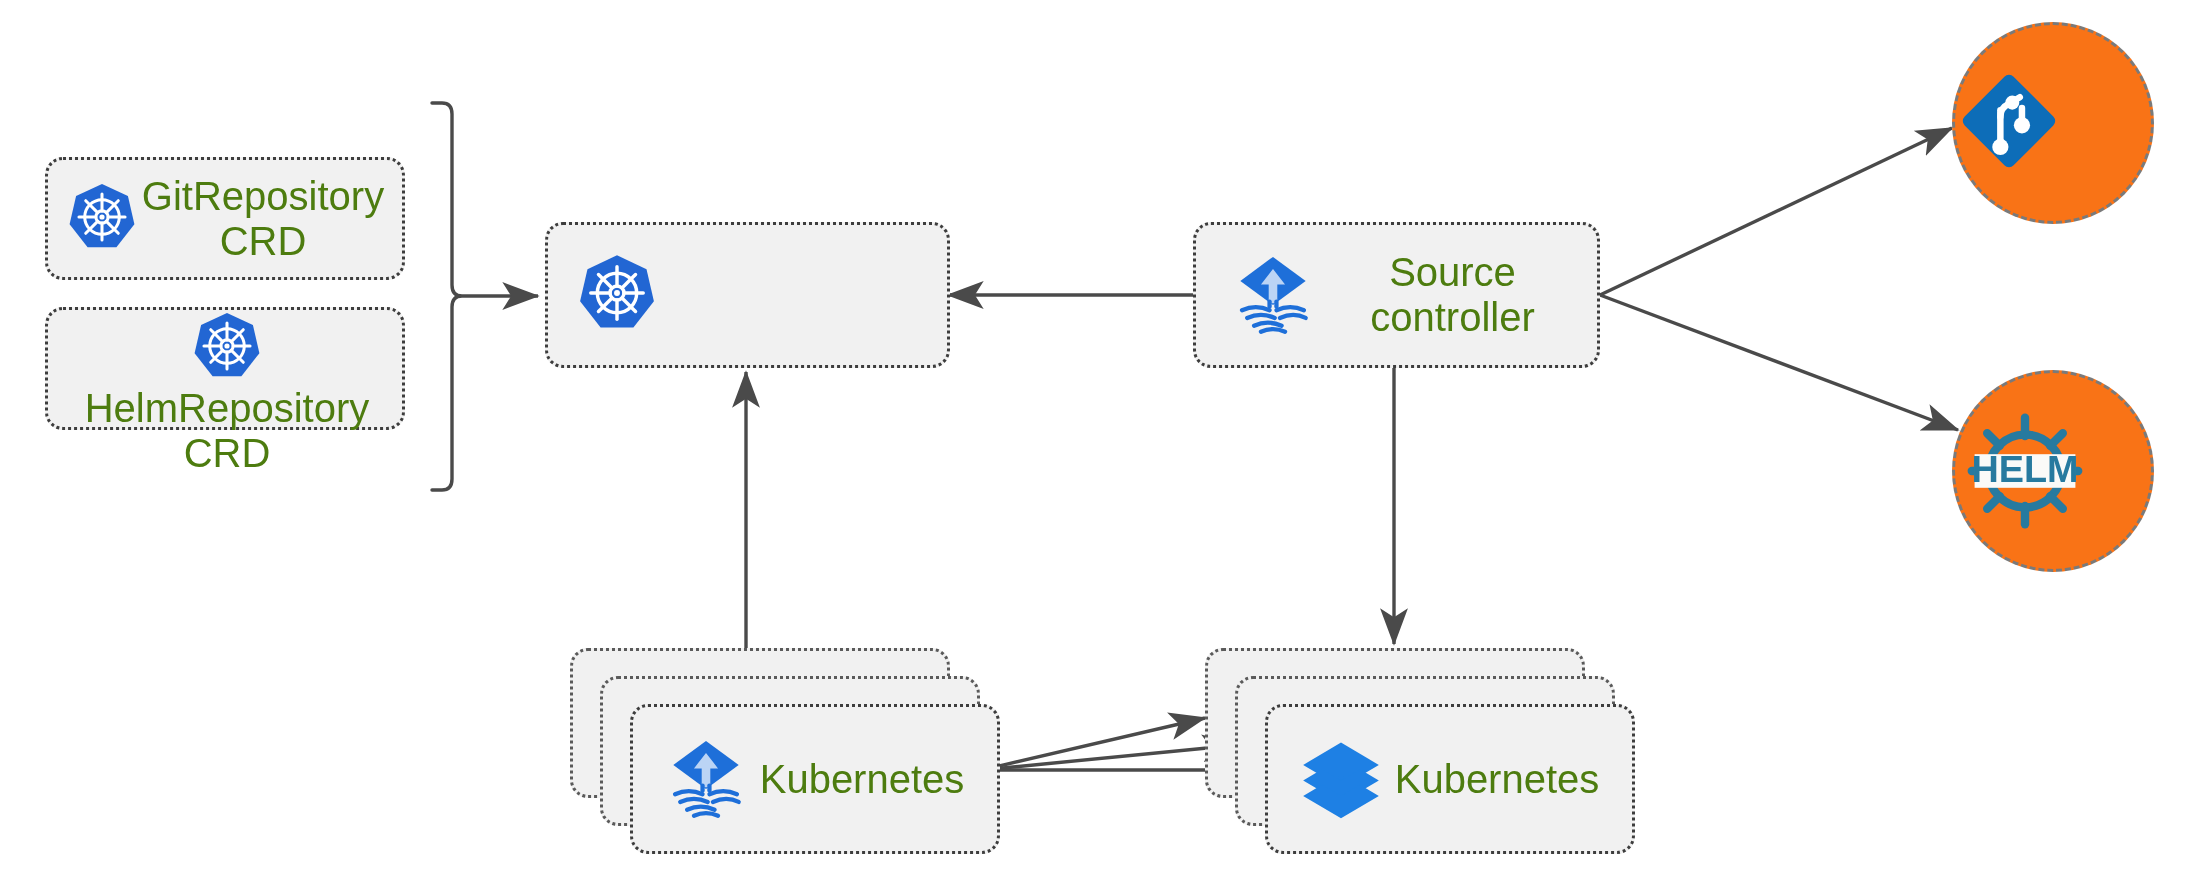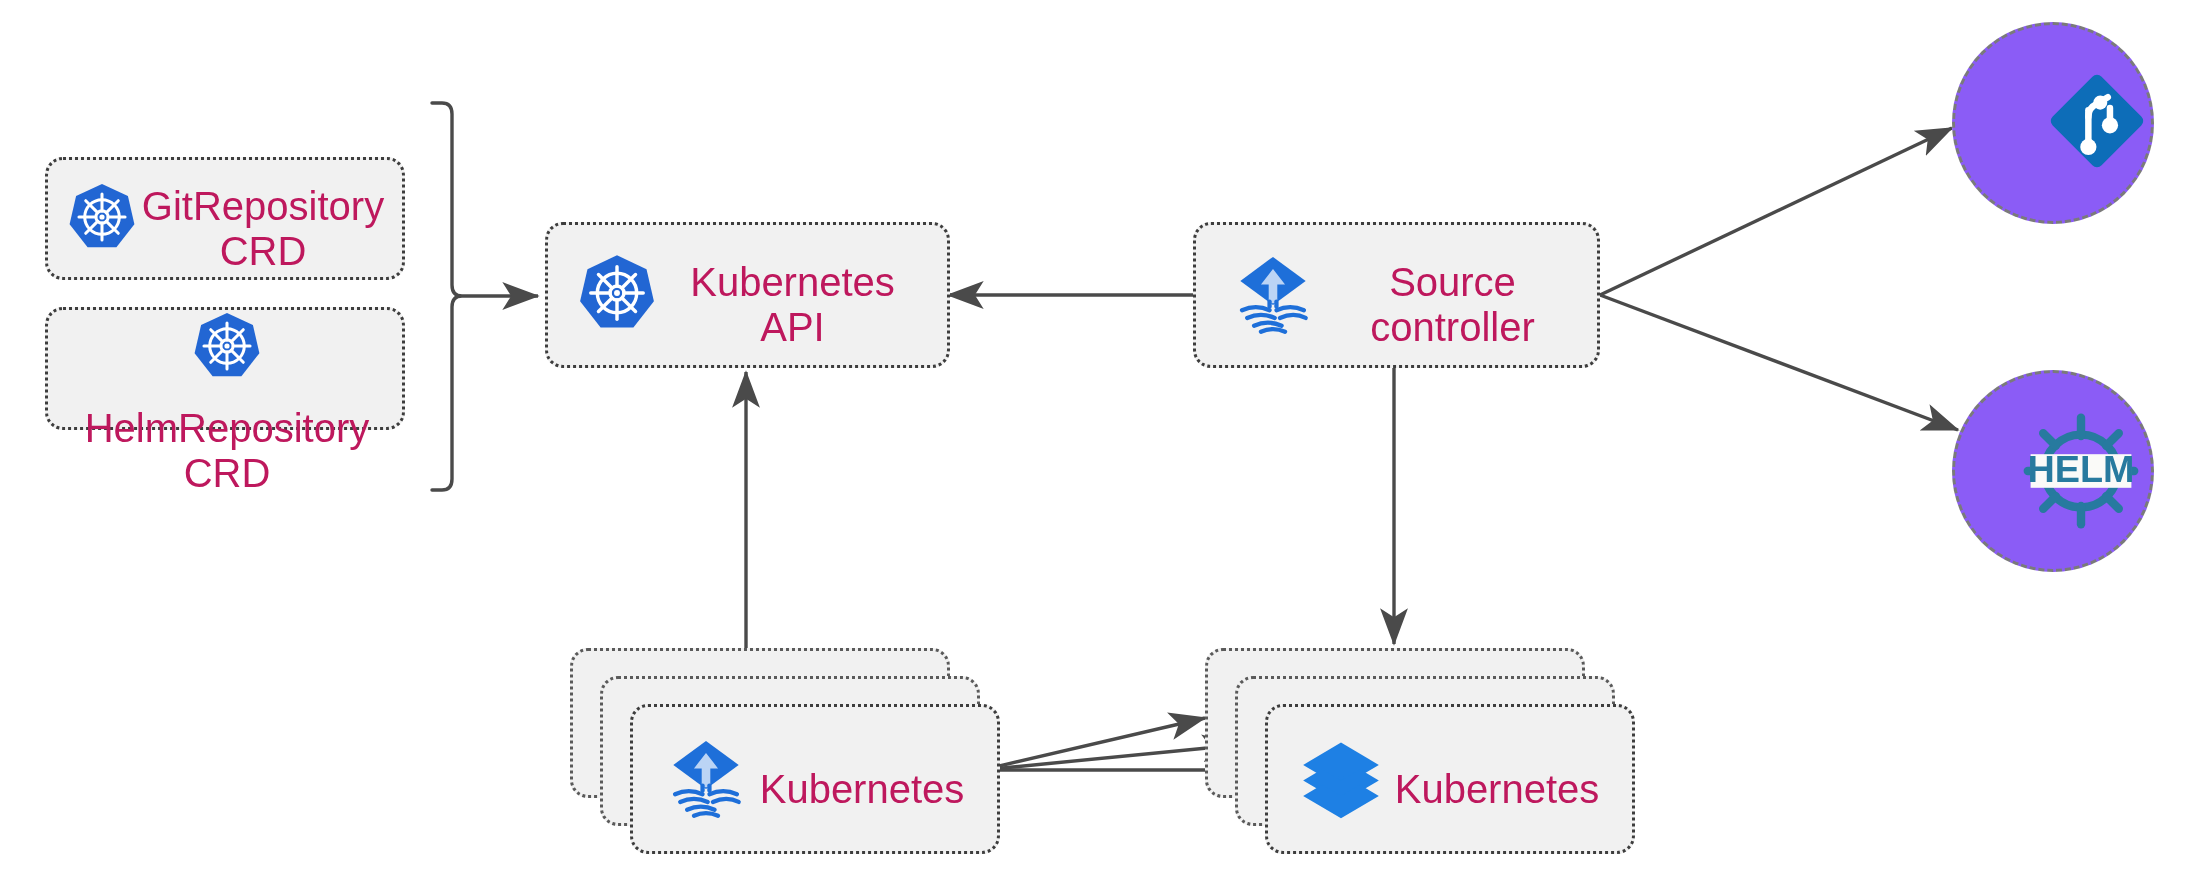--- a/index.html
+++ b/index.html
@@ -29,42 +29,41 @@
     flex-direction: row;
     align-items: center;
     justify-content: flex-start;
   }
   .node.ghost {
     background: #f1f1f1;
     border: 3px dotted #5a5a5a;
   }
   .node-label {
     font-size: 40px;
-    color: #be185d;
+    color: #4d7c0f;
     line-height: 1.12;
     text-align: center;
     white-space: pre-line;
     flex: 1 1 auto;
-    margin-top: 20px;
   }
   .node-icon {
     flex: 0 0 auto;
     display: block;
   }
 
   
   .circle-node {
     position: absolute;
     box-sizing: border-box;
     border-radius: 50%;
-    background: #8b5cf6;
+    background: #f97316;
     border: 3px dashed #7a7a7a;
     display: flex;
     align-items: center;
-    justify-content: flex-end;
+    justify-content: flex-start;
   }
 
   
   #connectors {
     position: absolute;
     left: 0;
     top: 0;
     width: 2198px;
     height: 878px;
     pointer-events: none;
@@ -186,21 +185,20 @@
           <line x1="41.5" y1="50" x2="26" y2="50"></line>
           <line x1="58.5" y1="50" x2="74" y2="50"></line>
           <line x1="43.9" y1="43.9" x2="33" y2="33"></line>
           <line x1="56.1" y1="56.1" x2="67" y2="67"></line>
           <line x1="56.1" y1="43.9" x2="67" y2="33"></line>
           <line x1="43.9" y1="56.1" x2="33" y2="67"></line>
         </g>
         <circle cx="50" cy="50" r="3.6" fill="#ffffff"></circle>
       </svg>
     </span>
-    <span class="node-label">Kubernetes API</span>
   </div>
 
   <div class="node" style="left:1193px; top:222px; width:407px; height:146px; padding:0 8px 0 34px;align-items:center;">
     <span class="node-icon">
       <svg width="86" height="86" viewBox="0 0 100 100">
         <path d="M50 8 L88 36 L50 64 L12 36 Z" fill="#1E6FD9"></path>
         <path d="M50 22 L64 40 L55 40 L55 62 L45 62 L45 40 L36 40 Z" fill="#BBD4F5"></path>
         <g stroke="#1E6FD9" stroke-width="5" stroke-linecap="round" fill="none">
           <path d="M14 70 Q 30 63 46 70"></path>
           <path d="M54 70 Q 70 63 86 70"></path>

